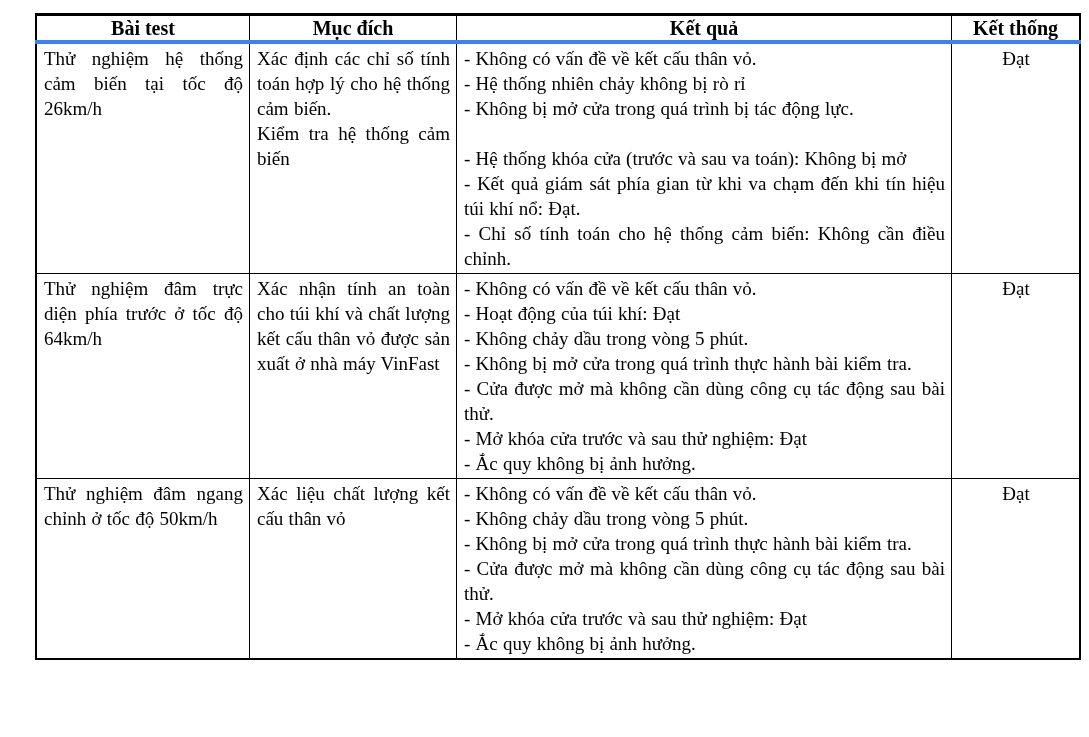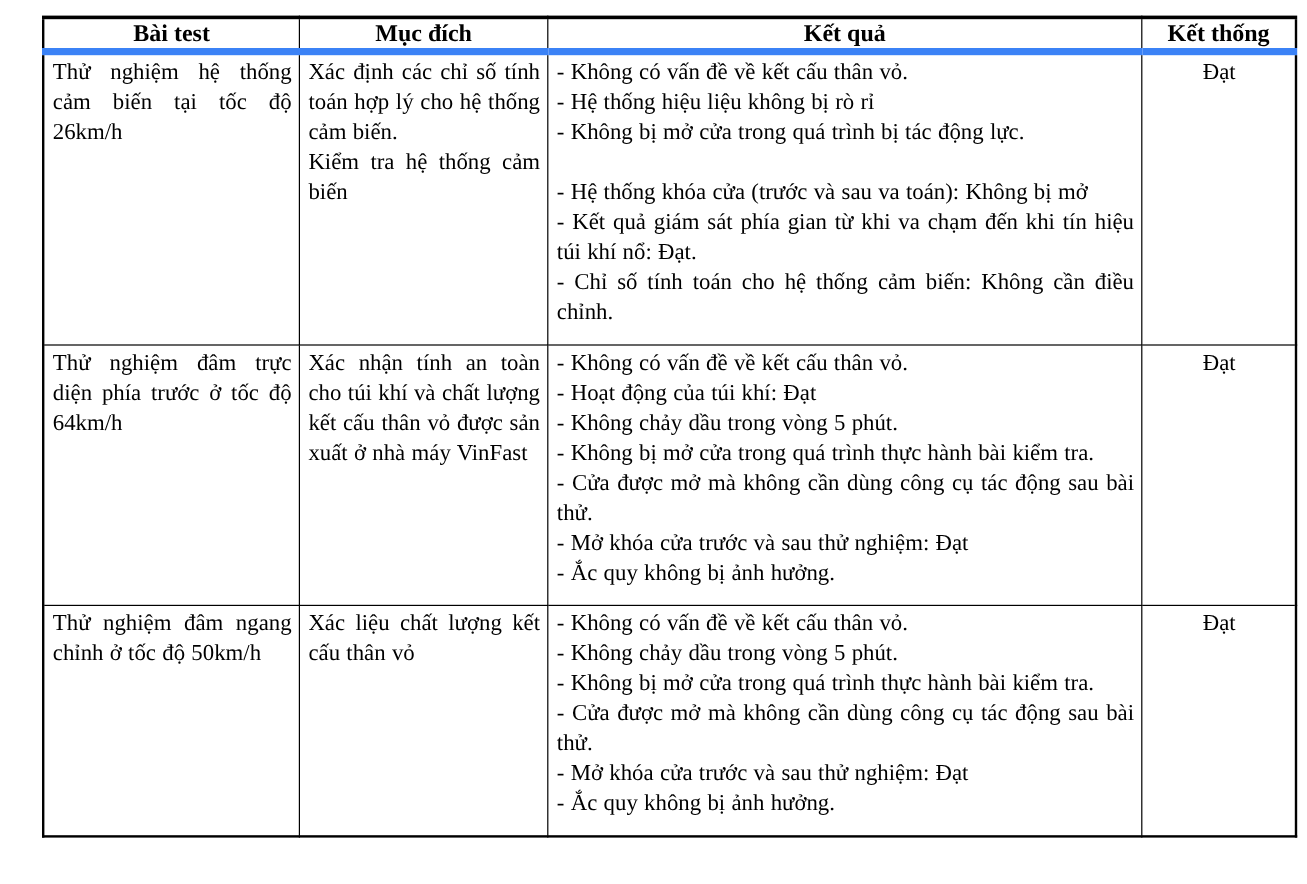--- a/index.html
+++ b/index.html
@@ -23,25 +23,25 @@
     table-layout: fixed;
     margin: 13px 0 0 35px;
     width: 1023px;
     border: 2px solid #000000;
     border-top-width: 3px;
   }
   table.doc-table th,
   table.doc-table td {
     border: 1px solid #000000;
     vertical-align: top;
-    padding: 2px 6px 14px 7px;
+    padding: 2px 6px 2px 7px;
     overflow: hidden;
   }
   table.doc-table thead th {
-    border-bottom: 6px solid #3b82f6;
+    border-bottom: 4px solid #3b82f6;
     font-weight: bold;
     font-size: 20px;
     line-height: 22px;
     padding: 1px 2px 1px 2px;
   }
   .col-test      { width: 208px; }
   .col-purpose   { width: 202px; }
   .col-result    { width: 490px; }
   .col-conclusion{ width: 123px; }
   .para {
@@ -72,21 +72,21 @@
   <tr>
     <td class="col-test">
             <div class="para">Thử nghiệm hệ thống cảm biến tại tốc độ 26km/h</div>
           </td>
     <td class="col-purpose">
             <div class="para">Xác định các chỉ số tính toán hợp lý cho hệ thống cảm biến.</div>
             <div class="para">Kiểm tra hệ thống cảm biến</div>
           </td>
     <td class="col-result">
             <div class="para">- Không có vấn đề về kết cấu thân vỏ.</div>
-            <div class="para">- Hệ thống hiệu liệu không bị rò rỉ</div>
+            <div class="para">- Hệ thống nhiên chảy không bị rò rỉ</div>
             <div class="para">- Không bị mở cửa trong quá trình bị tác động lực.</div>
             <div class="para"></div>
             <div class="para">- Hệ thống khóa cửa (trước và sau va toán): Không bị mở</div>
             <div class="para">- Kết quả giám sát phía gian từ khi va chạm đến khi tín hiệu túi khí nổ: Đạt.</div>
             <div class="para">- Chỉ số tính toán cho hệ thống cảm biến: Không cần điều chỉnh.</div>
           </td>
     <td class="col-conclusion">
             <div class="para">Đạt</div>
           </td>
   </tr>

